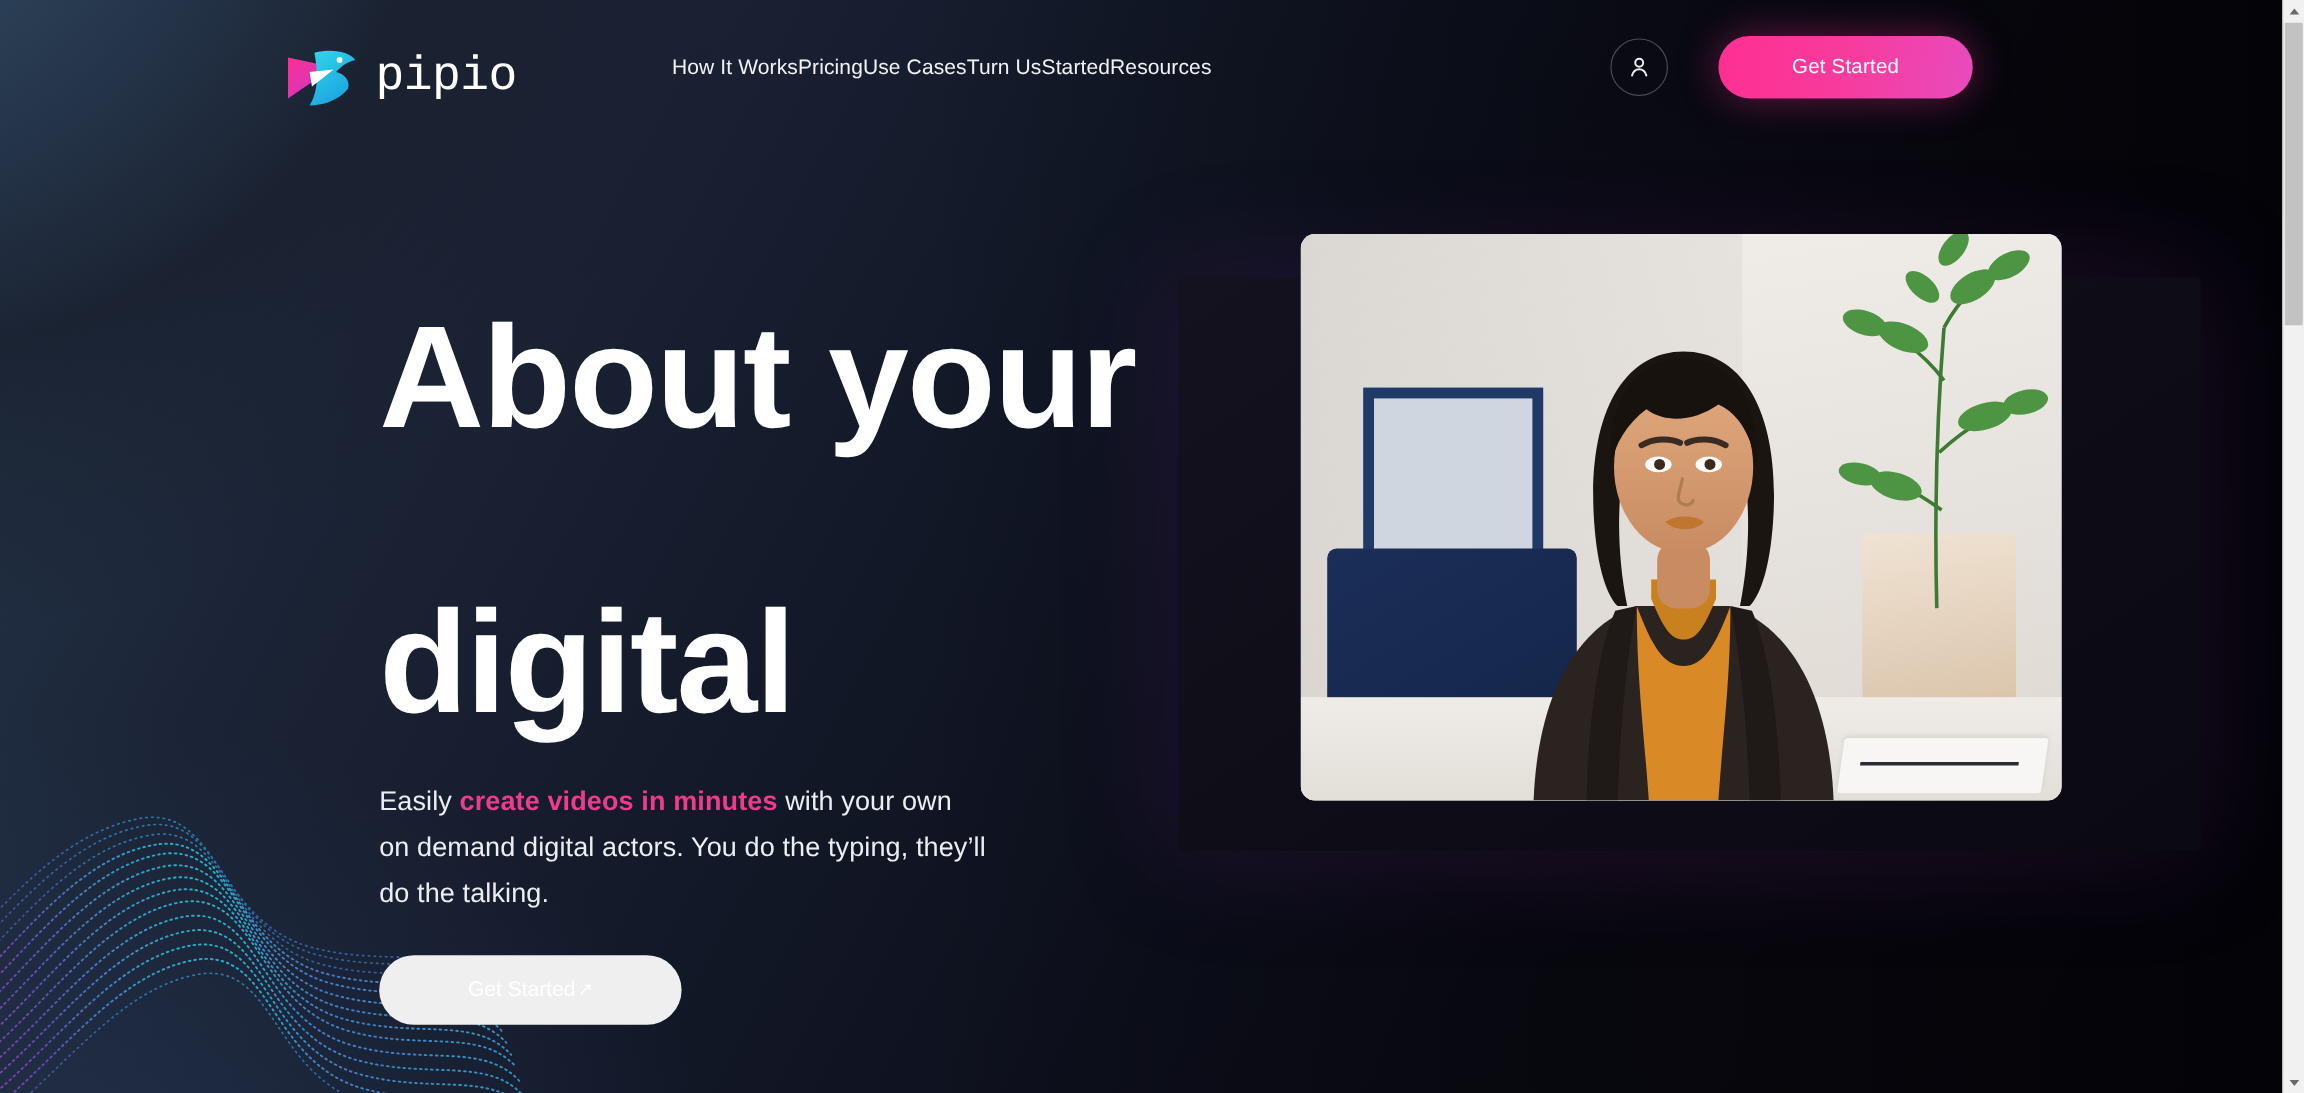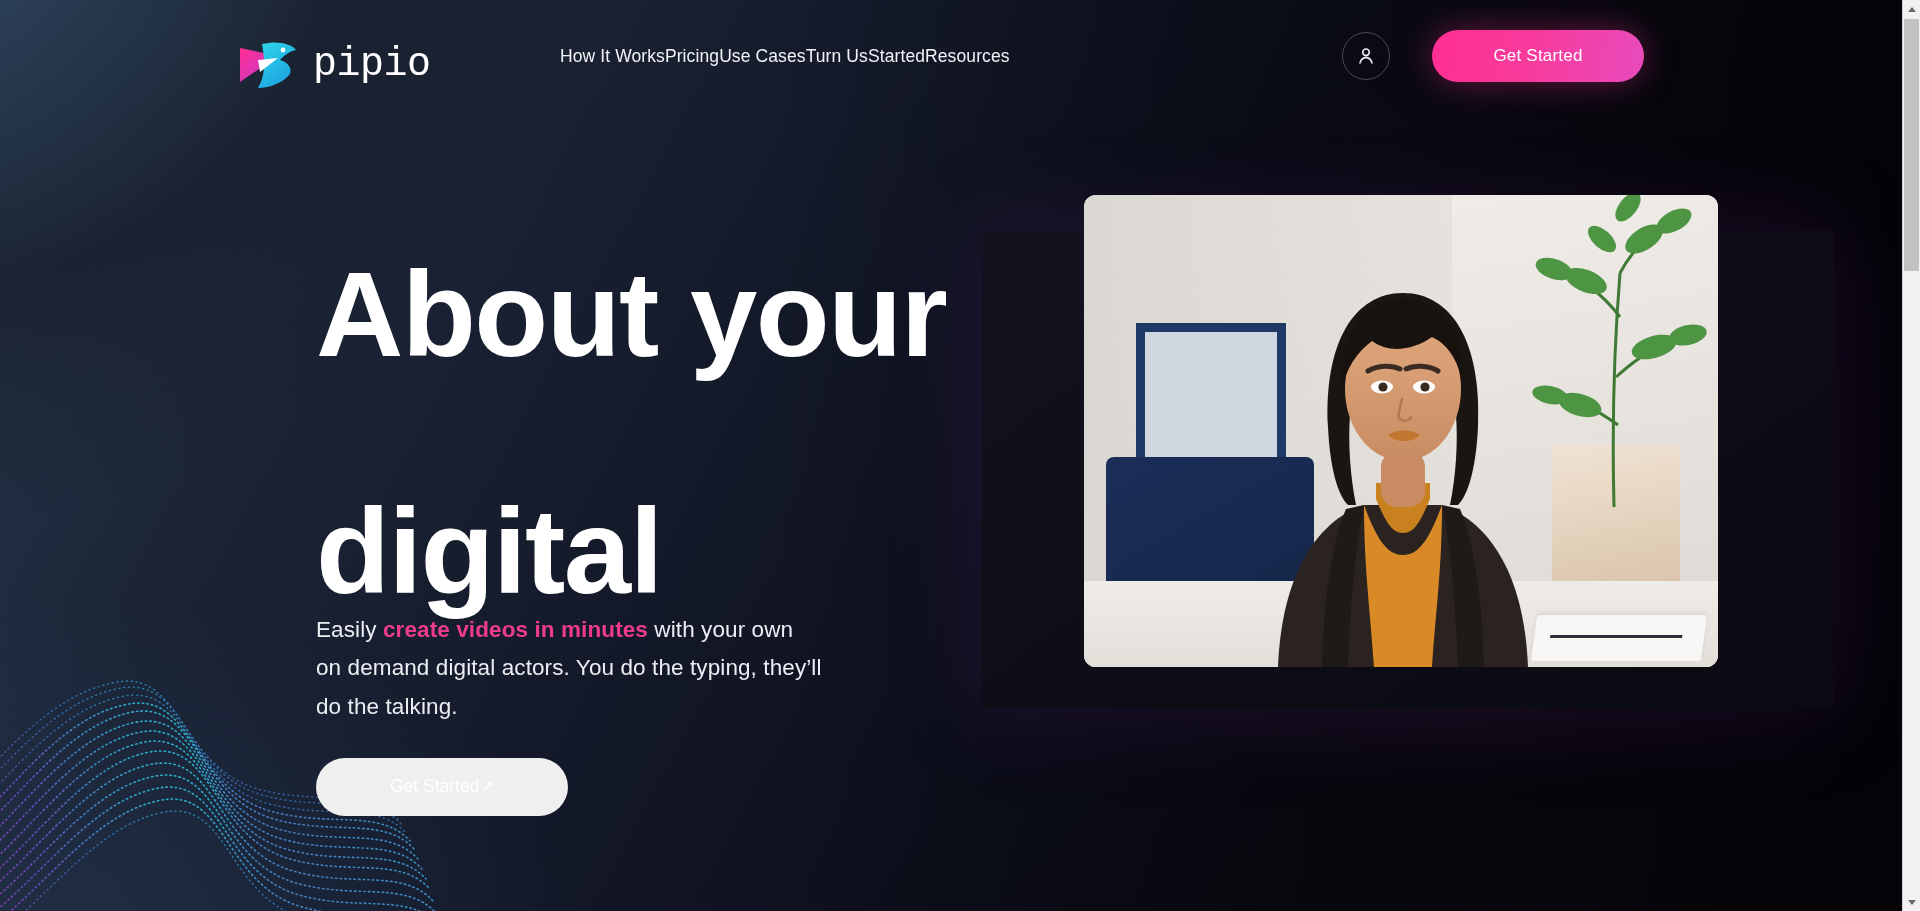--- a/index.html
+++ b/index.html
@@ -76,21 +76,21 @@
     box-shadow:0 0 34px rgba(255,47,146,0.38);
   }
 
   
   #hero-left{ position:absolute; left:316px; top:255px; width:700px; z-index:30; }
   h1{
     color:#fff; font-size:121px; line-height:0.98; font-weight:700;
     letter-spacing:-1.5px;
   }
   #hero-sub{
-    width:508px; color:#eceef4; font-size:22.5px; line-height:1.72;
+    margin-top:38px; width:508px; color:#eceef4; font-size:22.5px; line-height:1.72;
     letter-spacing:0.1px;
   }
   #hero-sub .hl{ color:#ef3b8f; font-weight:700; }
   #cta-hero{
     margin-top:31px; width:252px; height:58px; border-radius:29px; border:none;
     background:linear-gradient(95deg,#c martha 0%,#cf4ce8 0%,#d94fe6 30%,#e657dd 55%,#f05bc8 100%);
     color:#fff; font-size:17.5px; font-weight:500; cursor:pointer;
     font-family:"Liberation Sans", sans-serif;
     display:flex; align-items:center; justify-content:center; gap:2px;
   }

